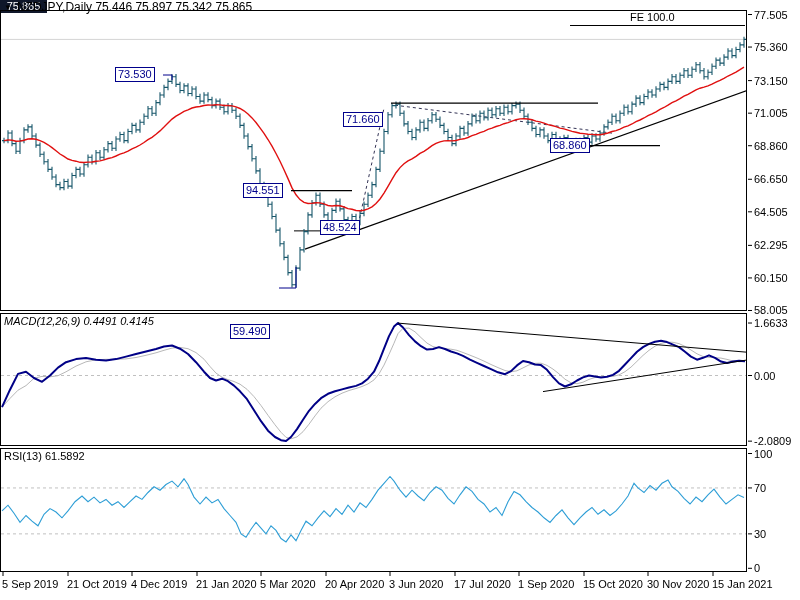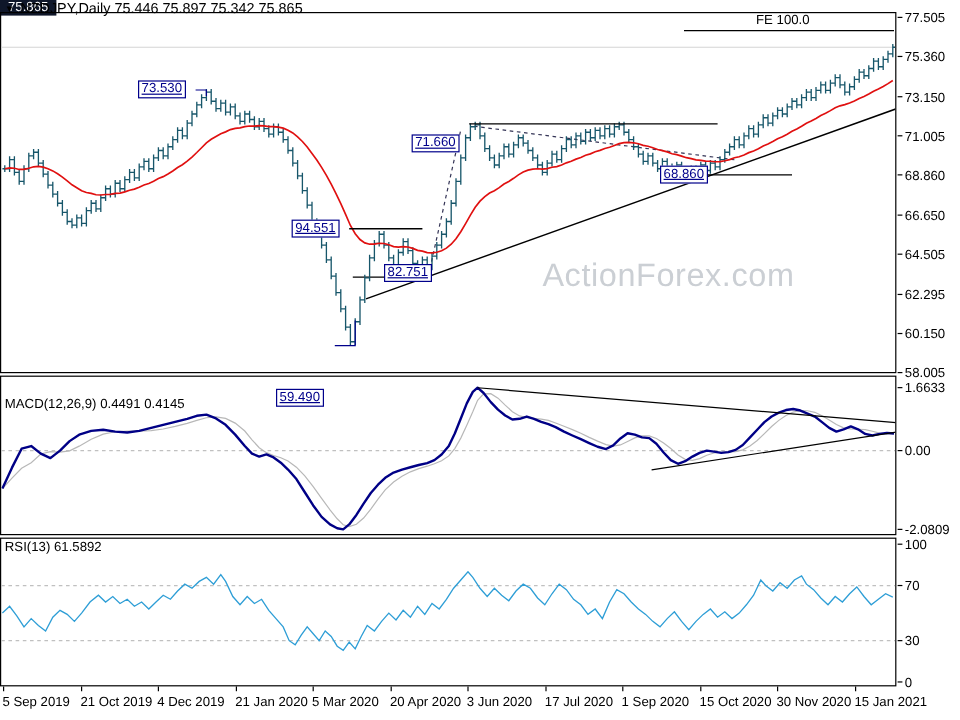--- a/index.html
+++ b/index.html
@@ -4,33 +4,32 @@
 <style>
   html,body{margin:0;padding:0;background:#fff;}
   #root{position:relative;width:800px;height:600px;background:#fff;overflow:hidden;
         font-family:"Liberation Sans",sans-serif;color:#000;}
   #watermark{position:absolute;left:452px;top:214px;width:250px;z-index:1;
              font-size:27px;color:#cbcfd4;letter-spacing:.5px;}
   #plot{position:absolute;left:0;top:0;z-index:2;}
   .txt{position:absolute;z-index:3;font-size:11px;white-space:nowrap;}
   #titlebar{left:4px;top:0px;font-size:12px;}
   #tri{display:inline-block;font-size:8px;vertical-align:1px;margin-right:5px;}
-  #macdlabel{left:4px;top:331px;}
+  #macdlabel{left:4px;top:315px;font-style:italic;}
   #rsilabel{left:4px;top:450px;}
   #felabel{left:630px;top:10px;width:52px;text-align:left;}
   #badge{left:749px;top:32px;width:47px;height:13px;background:#0f172a;color:#fff;
          text-align:center;line-height:13px;font-size:11px;}
   .anno{position:absolute;z-index:3;font-size:11px;color:#00008b;background:#fff;
-        border:1px solid #00008b;padding:0 2px;line-height:13px;text-decoration:underline;}
+        border:1px solid #00008b;padding:0 2px;line-height:13px;}
 </style>
 </head>
 <body>
 
 <div id="root">
-  <div id="watermark">ActionForex.com</div>
   <svg id="plot" width="800" height="600">
       <defs>
         <clipPath id="clip-main">
           <rect x="1" y="11" width="745" height="299"></rect>
         </clipPath>
         <clipPath id="clip-macd">
           <rect x="1" y="314" width="745" height="131"></rect>
         </clipPath>
         <clipPath id="clip-rsi">
           <rect x="1" y="449" width="745" height="122"></rect>
@@ -129,17 +128,17 @@
     <span id="tri">▼</span><span>NZDJPY,Daily  75.446 75.897 75.342 75.865</span>
   </div>
   <div id="macdlabel" class="txt">MACD(12,26,9) 0.4491 0.4145</div>
   <div id="rsilabel" class="txt">RSI(13) 61.5892</div>
   <div id="felabel" class="txt" style="top: 10.5048px;">FE 100.0</div>
   <div id="badge" style="top: 32.3936px;">75.865</div>
   <div id="annos">
       <div class="anno" style="left: 115px; top: 66.8365px;">73.530</div>
       <div class="anno" style="left: 343px; top: 112px;">71.660</div>
       <div class="anno" style="left: 243px; top: 182.652px;">94.551</div>
-      <div class="anno" style="left: 320px; top: 219.841px;">82.751</div>
+      <div class="anno" style="left: 320px; top: 219.841px;">48.524</div>
       <div class="anno" style="left: 230px; top: 279.95px; margin-top: 44px;">59.490</div>
       <div class="anno" style="left: 550px; top: 137.722px;">68.860</div>
     </div>
 </div>
 
 </body></html>

